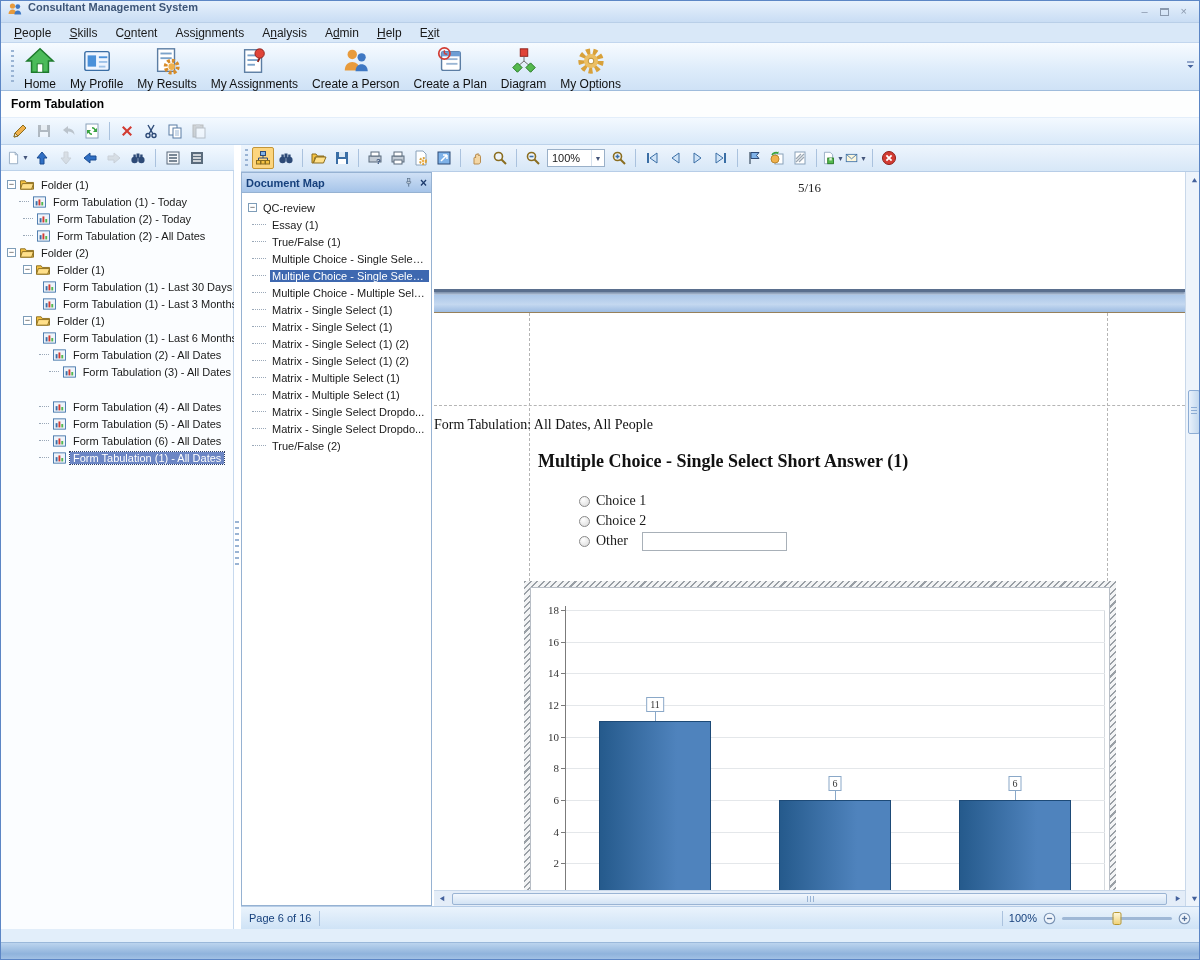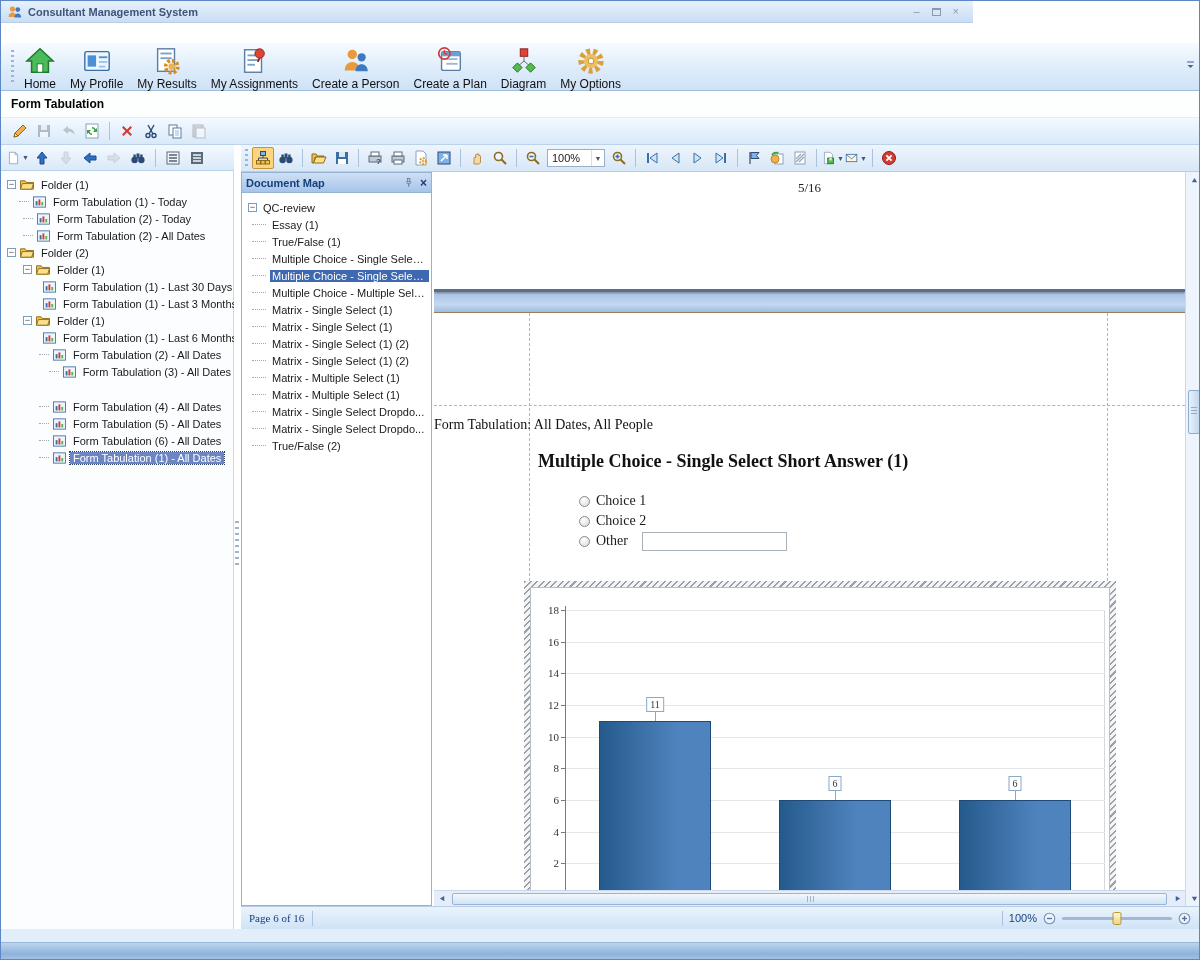--- a/index.html
+++ b/index.html
@@ -3,23 +3,23 @@
 <meta charset="utf-8">
 <style>
   html,body{margin:0;padding:0;background:#e8eef6;}
   *{box-sizing:border-box;}
   .app{position:relative;width:1200px;height:960px;overflow:hidden;
        font-family:"Liberation Sans",sans-serif;font-size:12px;color:#1a1a1a;
        border:1px solid #5c86c5;background:#fff;}
   .abs{position:absolute;}
 
   
-  .titlebar{left:0;top:0;width:972px;height:22px;
+  .titlebar{left:0;top:0;width:1200px;height:22px;
     background:linear-gradient(#e7f1fc,#c9ddf4);border-bottom:1px solid #b9cfe8;
-    display:flex;align-items:center;padding:0 6px;gap:5px;}
+    display:flex;padding:0 6px;gap:5px;}
   .titlebar .t{font-size:11px;font-weight:bold;color:#3d5millar577;color:#3d5577;}
   .wbtns{margin-left:auto;display:flex;gap:12px;align-items:center;color:#8a99ad;font-size:11px;padding-right:8px;}
   .wbtn{cursor:default;line-height:1;}
   .restore-box{display:inline-block;width:9px;height:8px;border:1px solid #8a99ad;border-top:2px solid #8a99ad;}
 
   
   .menubar{left:0;top:22px;width:1200px;height:20px;background:#d9e8f8;
     border-bottom:1px solid #c2d6ee;display:flex;align-items:center;padding-left:4px;}
   .menuitem{padding:2px 9px;font-size:12px;}
   .menuitem u{text-decoration:underline;}
@@ -133,21 +133,21 @@
     background:linear-gradient(90deg,#e8f1fb,#c3d8ee);}
   .vthumb:before{content:"";position:absolute;left:2px;right:2px;top:19px;height:1px;background:#8cacd4;box-shadow:0 3px #8cacd4,0 -3px #8cacd4;}
   .hthumb{position:relative;height:12px;flex:1;margin:0 2px;border:1px solid #9ab4d4;border-radius:2px;
     background:linear-gradient(#f2f7fd,#d3e3f4);}
   .hthumb:before{content:"";position:absolute;top:2px;bottom:2px;left:50%;width:1px;background:#9ab4d4;box-shadow:3px 0 #9ab4d4,-3px 0 #9ab4d4;}
 
   
   .statusbar{left:240px;top:905px;width:960px;height:23px;
     background:linear-gradient(#eaf3fc,#cfe3f6);border-top:1px solid #b7cde7;
     display:flex;align-items:center;font-size:11px;color:#16407c;}
-  .statusbar .pg{padding:0 8px;font-family:Liberation Serif, serif;}
+  .statusbar .pg{padding:0 8px;}
   .ssep{width:1px;height:15px;background:#aac2de;}
   .statusright{margin-left:auto;display:flex;align-items:center;gap:6px;padding-right:10px;}
   .ztrack{position:relative;width:110px;height:3px;background:#9fb8d6;border-radius:2px;}
   .zthumb{position:absolute;left:50%;top:-5px;transform:translateX(-50%);width:9px;height:13px;
     background:linear-gradient(#fdf6da,#f0d37a);border:1px solid #b9972f;border-radius:2px;}
   .zbtn .ico{width:13px;height:13px;display:block;}
 
   
   .bottom1{left:0;top:928px;width:1200px;height:13px;background:#e2eefa;}
   .bottom2{left:0;top:941px;width:1200px;height:19px;
@@ -172,20 +172,30 @@
         </svg>
       </span>
     <span class="t">Consultant Management System</span>
     <span class="wbtns">
       <span class="wbtn">–</span>
       <span class="wbtn restore-box"></span>
       <span class="wbtn">×</span>
     </span>
   </div>
 
+  <div class="abs menubar" id="menubar">
+      <span class="menuitem"><u>P</u>eople</span>
+      <span class="menuitem"><u>S</u>kills</span>
+      <span class="menuitem">C<u>o</u>ntent</span>
+      <span class="menuitem">Ass<u>i</u>gnments</span>
+      <span class="menuitem">A<u>n</u>alysis</span>
+      <span class="menuitem">A<u>d</u>min</span>
+      <span class="menuitem"><u>H</u>elp</span>
+      <span class="menuitem">E<u>x</u>it</span>
+    </div>
 
   <div class="abs maintoolbar" id="maintoolbar">
     <span class="grip-v"></span>
   <div class="bigbtn">
         <span class="ico" style="width: 30px; height: 30px;">
           <svg viewBox="0 0 32 32">
             <path d="M16 3 2 16h5v12h18V16h5z" fill="#4cbb5a" stroke="#1d7a2c" stroke-width="1.6"></path>
             <rect x="13" y="19" width="6" height="9" fill="#fff" stroke="#1d7a2c"></rect>
           </svg>
         </span>

